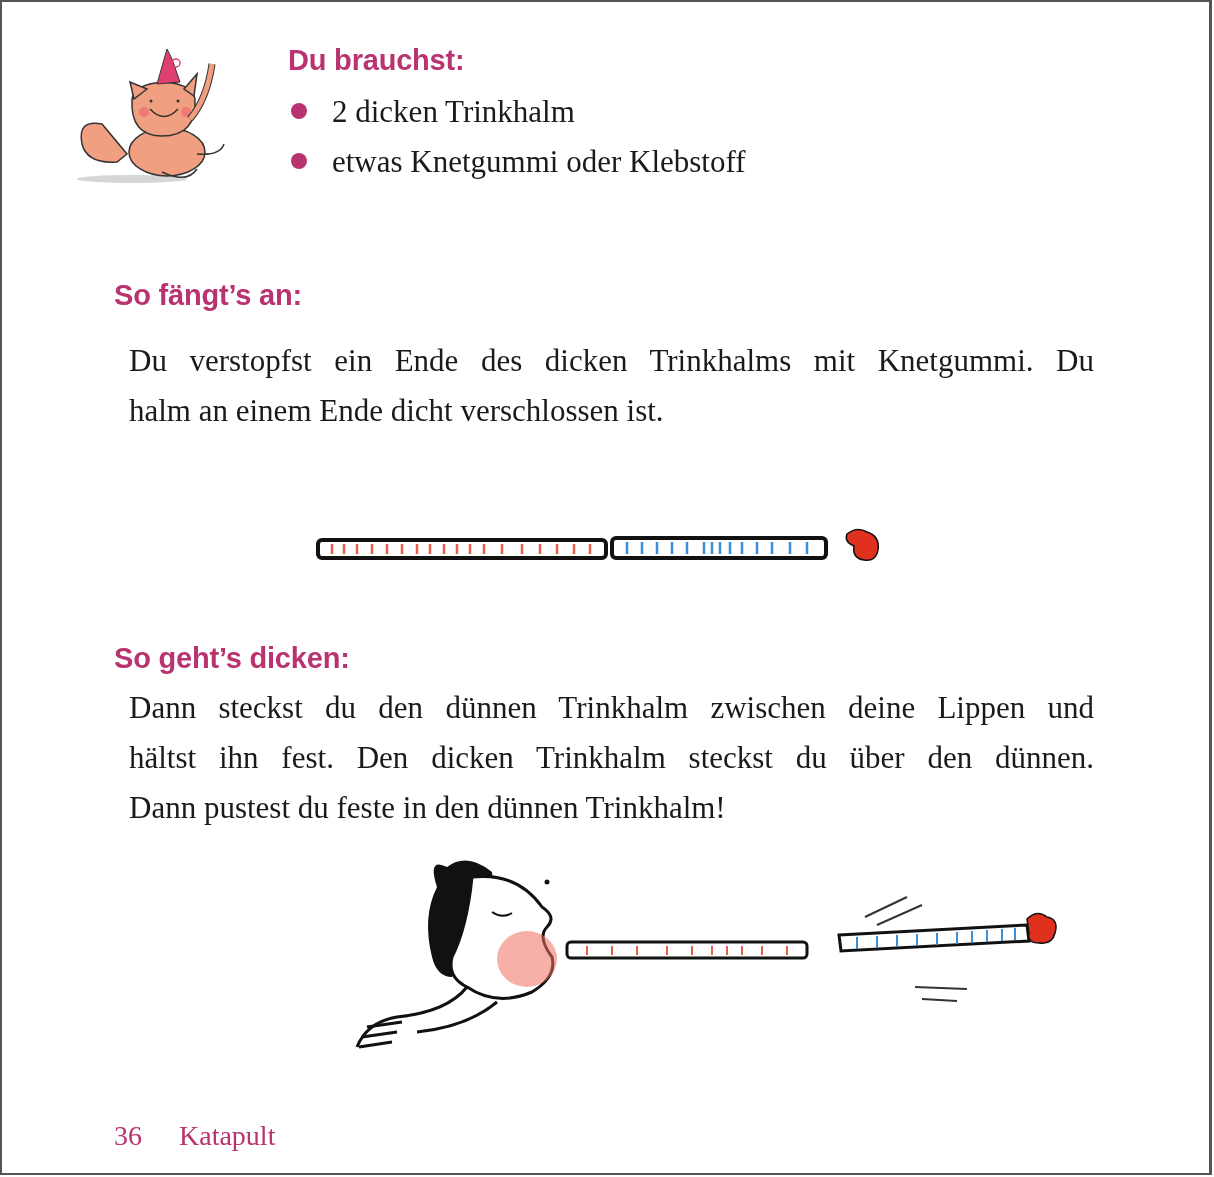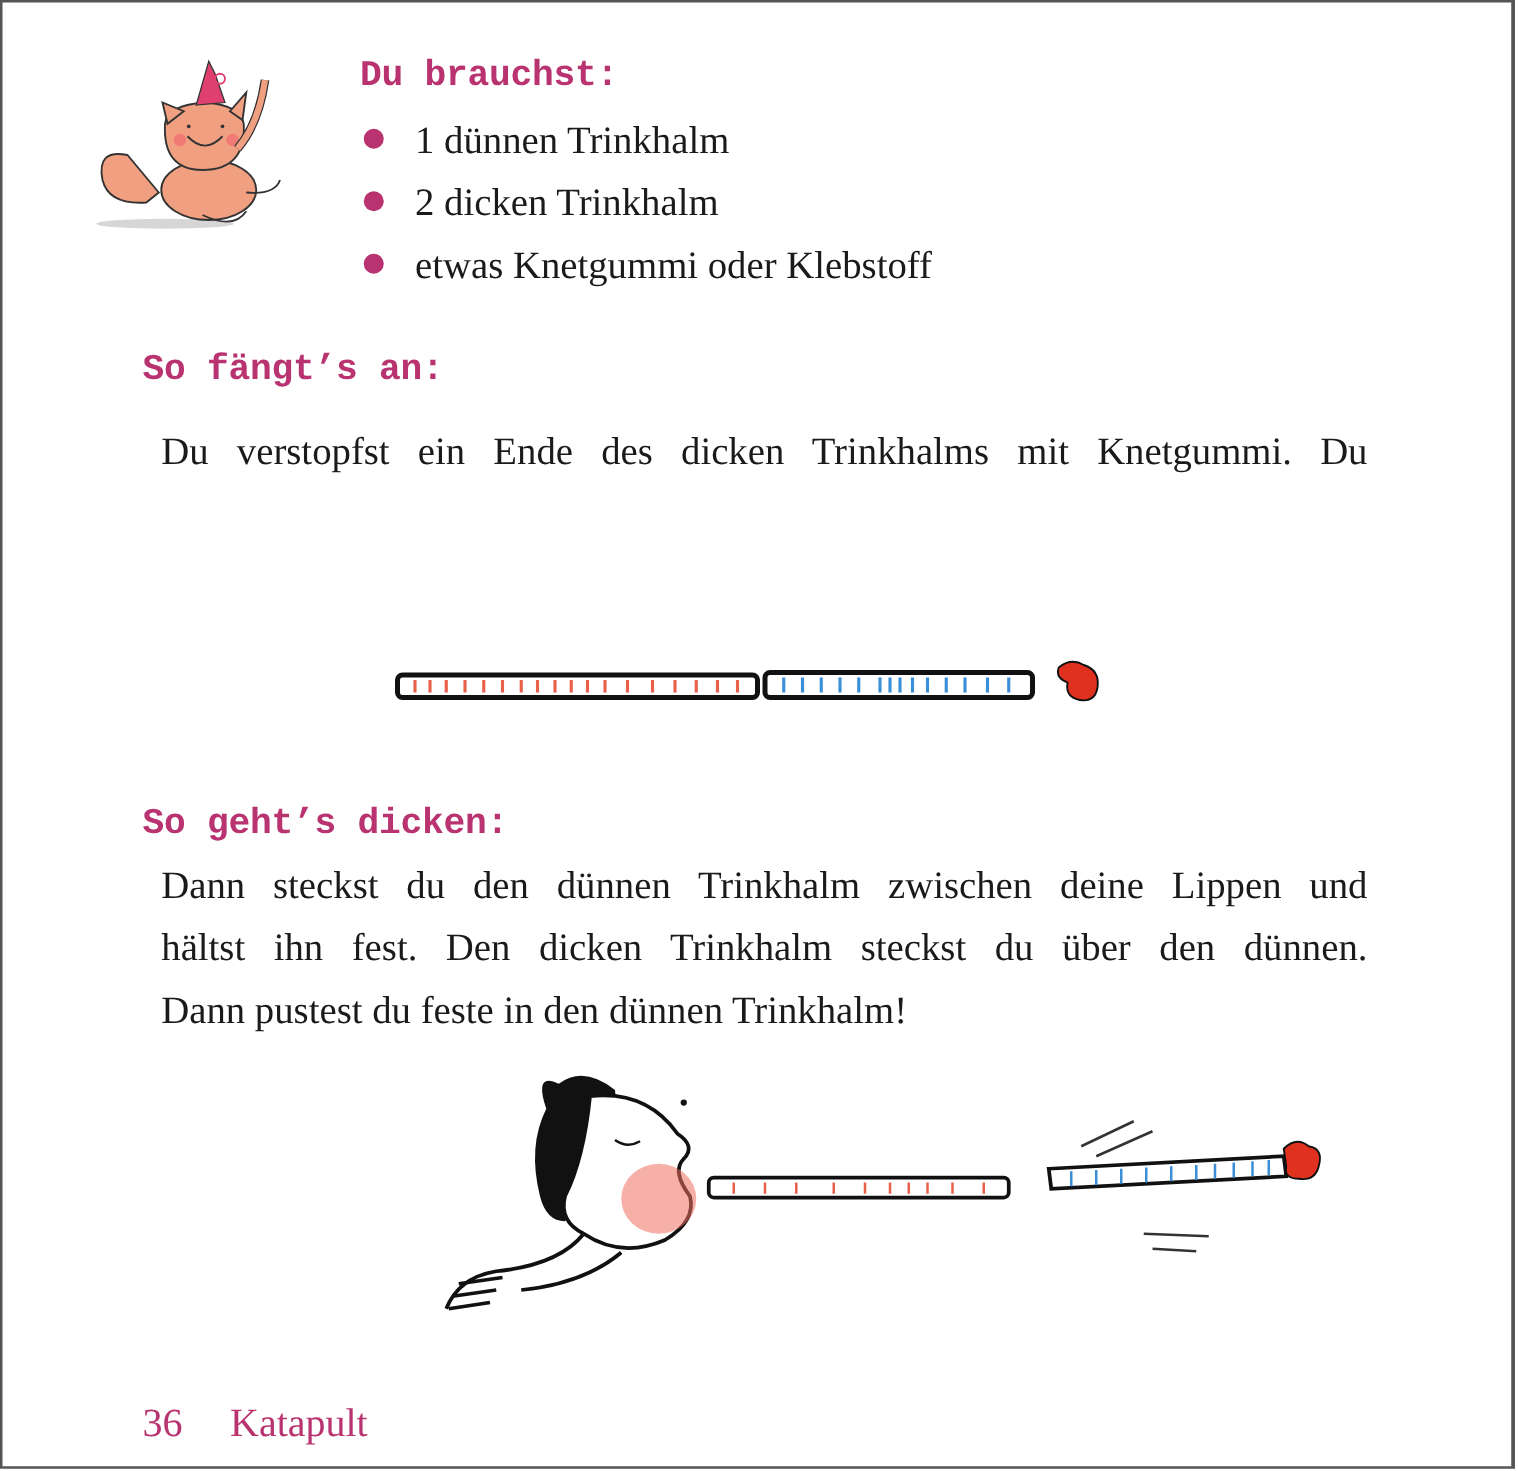--- a/index.html
+++ b/index.html
@@ -5,34 +5,34 @@
     html, body { margin: 0; padding: 0; background: #fff; }
     body { width: 1214px; height: 1177px; position: relative; overflow: hidden; }
     .page {
       position: absolute; left: 0; top: 0; width: 1212px; height: 1175px;
       border: 1px solid #555; border-top-width: 2px; border-right-width: 3px; border-bottom-width: 2px; border-left-width: 2px;
       box-sizing: border-box; background: #fff;
       font-family: "DejaVu Serif", "Liberation Serif", serif;
       color: #1a1a1a;
     }
     .heading {
-      position: absolute; font-family: Liberation Mono, monospace;
+      position: absolute; font-family: Liberation Sans, sans-serif;
       font-weight: bold; font-size: 29px; color: #b8336f; letter-spacing: -0.2px;
     }
     .list { position: absolute; left: 286px; top: 88px; margin: 0; padding: 0; list-style: none; }
     .list li { position: relative; height: 50px; line-height: 44px; font-family: "Liberation Serif", serif; font-size: 31px; padding-left: 44px; }
     .bullet { position: absolute; left: 3px; top: 13px; width: 16px; height: 16px; border-radius: 50%; background: #b8336f; }
     .para {
       position: absolute; left: 112px; width: 980px;
       font-family: "Liberation Serif", serif; font-size: 31px; line-height: 50px;
       text-align: justify; text-align-last: left;
     }
     .para .line { display: block; text-align: justify; text-align-last: justify; height: 50px; white-space: nowrap; margin-left: 15px; }
     .para .line.last { text-align-last: left; }
-    .footer { position: absolute; left: 112px; top: 1118px; font-family: "Liberation Serif", serif; font-size: 32px; color: #b8336f; }
+    .footer { position: absolute; left: 112px; top: 1118px; font-family: "Liberation Serif", serif; font-size: 28px; color: #b8336f; }
     .footer .num { margin-right: 30px; }
     .illus { position: absolute; }
   </style>
 </head>
 <body>
 
 <div class="page">
 
   <svg class="illus" style="left:70px;top:42px" width="160" height="145" viewBox="0 0 160 145">
     <ellipse cx="60" cy="135" rx="55" ry="4" fill="#bbb" opacity="0.6"></ellipse>
@@ -49,28 +49,28 @@
     <circle cx="72" cy="68" r="5" fill="#f06070" opacity="0.6"></circle>
       <circle cx="114" cy="68" r="5" fill="#f06070" opacity="0.6"></circle>
     <path d="M118 75 Q135 55 140 20" fill="none" stroke="#333" stroke-width="7"></path>
     <path d="M118 75 Q135 55 140 20" fill="none" stroke="#f0a080" stroke-width="5"></path>
     <path d="M125 110 Q148 112 152 100" fill="none" stroke="#333" stroke-width="1.5"></path>
     <path d="M90 128 Q115 140 125 125" fill="none" stroke="#333" stroke-width="1.5"></path>
   </svg>
 
   <div class="heading" style="left:286px;top:42px">Du brauchst:</div>
   <ul class="list">
-    <li><span class="bullet"></span><span>1 dünnen Trinkhalm</span></li>
     <li><span class="bullet"></span><span>2 dicken Trinkhalm</span></li>
     <li><span class="bullet"></span><span>etwas Knetgummi oder Klebstoff</span></li>
   </ul>
 
   <div class="heading" style="left:112px;top:277px">So fängt’s an:</div>
   <div class="para" style="top:334px">
     <span class="line">Du verstopfst ein Ende des dicken Trinkhalms mit Knetgummi. Du</span>
+    <span class="line last">halm an einem Ende dicht verschlossen ist.</span>
   </div>
 
   <svg class="illus" style="left:310px;top:522px" width="580" height="50" viewBox="0 0 580 50">
     <rect x="6" y="16" width="288" height="18" rx="4" fill="#fff" stroke="#111" stroke-width="4"></rect>
     <g stroke="#e8604a" stroke-width="2.5">
       <line x1="20" y1="20" x2="20" y2="30"></line>
         <line x1="32" y1="20" x2="32" y2="30"></line>
         <line x1="45" y1="20" x2="45" y2="30"></line>
       <line x1="60" y1="20" x2="60" y2="30"></line>
         <line x1="75" y1="20" x2="75" y2="30"></line>

